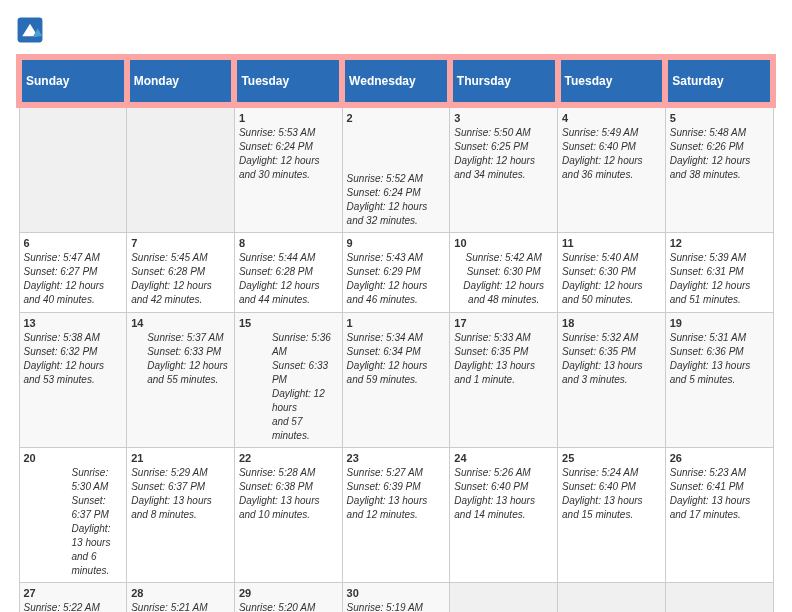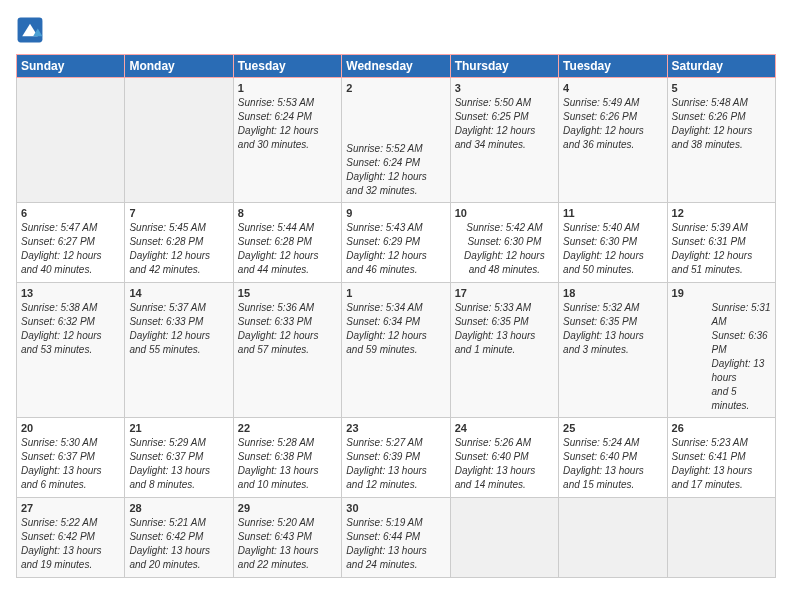--- a/index.html
+++ b/index.html
@@ -48,25 +48,25 @@
       font-weight: normal;
     }
     table {
       width: 100%;
       border-collapse: collapse;
       font-size: 10.5px;
     }
     thead tr th {
       background: #2a6cb5;
       color: #fff;
-      padding: 4px 4px;
+      padding: 14px 4px;
       text-align: left;
       font-size: 12px;
       font-weight: bold;
-      border: 1px solid #fca5a5;
+      border: 6px solid #fca5a5;
     }
     tbody tr td {
       border: 1px solid #ccc;
       vertical-align: top;
       padding: 4px 4px;
       min-height: 80px;
       height: 80px;
       color: #333;
       width: 14.28%;
     }
@@ -146,21 +146,21 @@
         <td>
           <span class="day-num">3</span>
           <div class="day-info" style="white-space: pre-line;">Sunrise: 5:50 AM
 Sunset: 6:25 PM
 Daylight: 12 hours
 and 34 minutes.</div>
         </td>
         <td>
           <span class="day-num">4</span>
           <div class="day-info" style="white-space: pre-line;">Sunrise: 5:49 AM
-Sunset: 6:26 PM
+Sunset: 6:40 PM
 Daylight: 12 hours
 and 36 minutes.</div>
         </td>
         <td>
           <span class="day-num">5</span>
           <div class="day-info" style="white-space: pre-line;">Sunrise: 5:48 AM
 Sunset: 6:26 PM
 Daylight: 12 hours
 and 38 minutes.</div>
         </td>
@@ -219,28 +219,28 @@
       <tr>
         <td>
           <span class="day-num">13</span>
           <div class="day-info" style="white-space: pre-line;">Sunrise: 5:38 AM
 Sunset: 6:32 PM
 Daylight: 12 hours
 and 53 minutes.</div>
         </td>
         <td>
           <span class="day-num">14</span>
-          <div class="day-info" style="white-space: pre-line;">Sunrise: 5:37 AM
+          <div class="day-info" style="white-space: pre-line; margin-left: 16px;">Sunrise: 5:37 AM
 Sunset: 6:33 PM
 Daylight: 12 hours
 and 55 minutes.</div>
         </td>
         <td>
           <span class="day-num">15</span>
-          <div class="day-info" style="white-space: pre-line;">Sunrise: 5:36 AM
+          <div class="day-info" style="white-space: pre-line; margin-left: 33px;">Sunrise: 5:36 AM
 Sunset: 6:33 PM
 Daylight: 12 hours
 and 57 minutes.</div>
         </td>
         <td>
           <span class="day-num">1</span>
           <div class="day-info" style="white-space: pre-line;">Sunrise: 5:34 AM
 Sunset: 6:34 PM
 Daylight: 12 hours
 and 59 minutes.</div>
@@ -254,30 +254,30 @@
         </td>
         <td>
           <span class="day-num">18</span>
           <div class="day-info" style="white-space: pre-line;">Sunrise: 5:32 AM
 Sunset: 6:35 PM
 Daylight: 13 hours
 and 3 minutes.</div>
         </td>
         <td>
           <span class="day-num">19</span>
-          <div class="day-info" style="white-space: pre-line; margin-left: 40px;">Sunrise: 5:31 AM
+          <div class="day-info" style="white-space: pre-line;">Sunrise: 5:31 AM
 Sunset: 6:36 PM
 Daylight: 13 hours
 and 5 minutes.</div>
         </td>
       </tr>
       <tr>
         <td>
           <span class="day-num">20</span>
-          <div class="day-info" style="white-space: pre-line;">Sunrise: 5:30 AM
+          <div class="day-info" style="white-space: pre-line; margin-left: 48px;">Sunrise: 5:30 AM
 Sunset: 6:37 PM
 Daylight: 13 hours
 and 6 minutes.</div>
         </td>
         <td>
           <span class="day-num">21</span>
           <div class="day-info" style="white-space: pre-line;">Sunrise: 5:29 AM
 Sunset: 6:37 PM
 Daylight: 13 hours
 and 8 minutes.</div>

